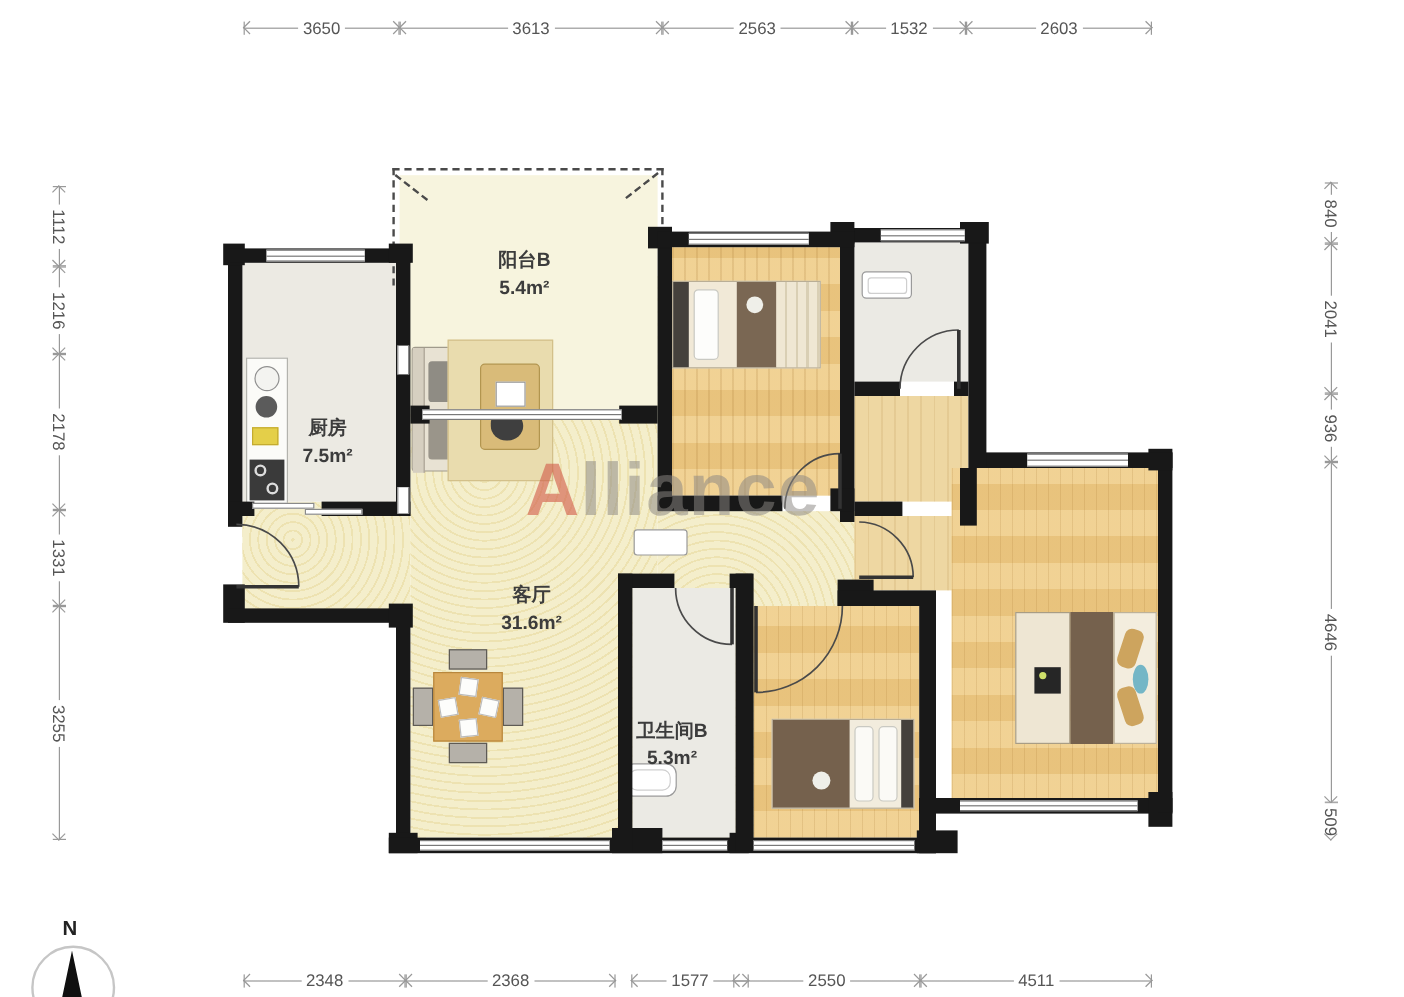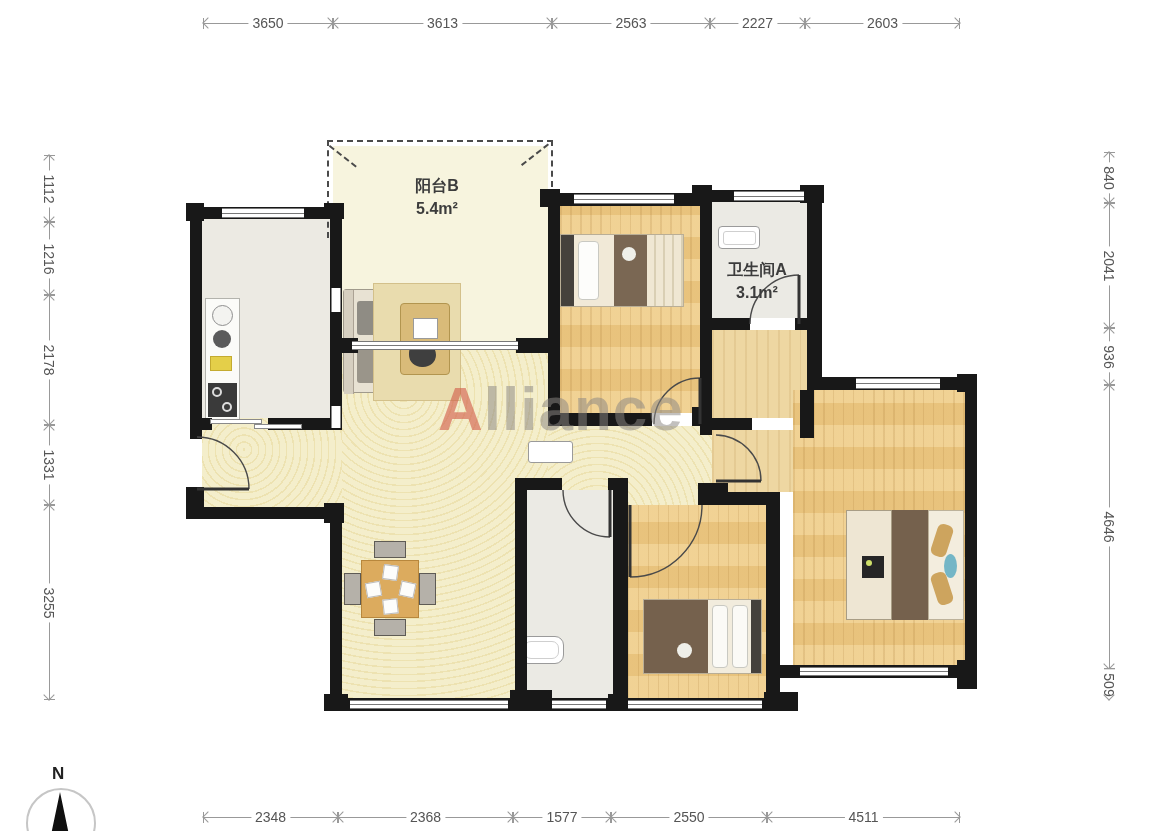--- a/index.html
+++ b/index.html
@@ -12,21 +12,21 @@
   .fl-bath{background:#ebeae4;}
   .fl-kitchen{background:#eceae3;}
   .fl-balcony{background:#f7f4de;}
   .wall{position:absolute;background:#181818;z-index:3;}
   .win{position:absolute;background:#fff;border-top:1.5px solid #787878;border-bottom:1.5px solid #787878;background-image:linear-gradient(#787878,#787878);background-size:100% 1px;background-position:center;background-repeat:no-repeat;z-index:4;box-sizing:border-box;}
   .slide{position:absolute;background:#fff;border:1px solid #8a8a8a;z-index:4;box-sizing:border-box;}
   .gapv{position:absolute;background:#fff;border-left:1px solid #8a8a8a;border-right:1px solid #8a8a8a;z-index:4;box-sizing:border-box;}
   .dash{position:absolute;z-index:2;}
   .furn{position:absolute;z-index:2;box-sizing:border-box;}
   .furn i{position:absolute;display:block;box-sizing:border-box;}
-  .rlbl{position:absolute;width:120px;display:flex;flex-direction:column;text-align:center;line-height:1.45;font-size:16px;font-weight:600;color:#3c3c3c;z-index:6;}
+  .rlbl{position:absolute;width:120px;display:flex;flex-direction:column;text-align:center;line-height:1.45;font-size:16px;font-weight:600;color:#3c3c3c;z-index:6;margin-top:32px;}
   .dseg{position:absolute;z-index:6;}
   .dseg.h{height:14px;background:linear-gradient(#999,#999) left center/1px 11px no-repeat,linear-gradient(#999,#999) right center/1px 11px no-repeat,linear-gradient(#999,#999) center/100% 1px no-repeat;}
   .dseg.h::before{content:"";position:absolute;left:1px;top:50%;width:7px;height:7px;margin-top:-4px;border-left:1px solid #999;border-bottom:1px solid #999;transform:rotate(45deg);}
   .dseg.h::after{content:"";position:absolute;right:1px;top:50%;width:7px;height:7px;margin-top:-4px;border-left:1px solid #999;border-bottom:1px solid #999;transform:rotate(-135deg);}
   .dseg.v{width:14px;background:linear-gradient(#999,#999) center top/11px 1px no-repeat,linear-gradient(#999,#999) center bottom/11px 1px no-repeat,linear-gradient(#999,#999) center/1px 100% no-repeat;}
   .dseg.v::before{content:"";position:absolute;top:1px;left:50%;width:7px;height:7px;margin-left:-4px;border-left:1px solid #999;border-bottom:1px solid #999;transform:rotate(135deg);}
   .dseg.v::after{content:"";position:absolute;bottom:1px;left:50%;width:7px;height:7px;margin-left:-4px;border-left:1px solid #999;border-bottom:1px solid #999;transform:rotate(-45deg);}
   .dlbl{position:absolute;left:50%;top:50%;transform:translate(-50%,-50%);background:#fff;padding:0 4px;font-size:14px;color:#555;white-space:nowrap;line-height:1;}
   .dseg.v .dlbl{writing-mode:vertical-rl;padding:4px 0;}
   #watermark{position:absolute;left:438px;top:378px;font-size:62px;font-weight:700;letter-spacing:1px;z-index:7;color:rgba(138,135,130,.52);line-height:1;}
@@ -205,48 +205,56 @@
     <i style="left:33px;top:43px;width:15px;height:15px;background:#efefe9;border-radius:50%"></i>
     <i style="left:68px;top:5px;width:16px;height:63px;background:#fbfaf6;border:1px solid #c9c9c2;border-radius:4px"></i>
     <i style="left:88px;top:5px;width:16px;height:63px;background:#fbfaf6;border:1px solid #c9c9c2;border-radius:4px"></i>
     <i style="left:107px;top:0;width:10px;height:73px;background:#45413c"></i>
   </div>
 
   <div class="rlbl" style="left:377px;top:174px">
     <span>阳台B</span>
     <span>5.4m²</span>
   </div>
-  <div class="rlbl" style="left:697px;top:258px">
-    <span>卫生间A</span>
-    <span>3.1m²</span>
+  <div class="rlbl" style="left:213px;top:314px">
+    <span>厨房</span>
+    <span>7.5m²</span>
+  </div>
+  <div class="rlbl" style="left:383px;top:453px">
+    <span>客厅</span>
+    <span>31.6m²</span>
+  </div>
+  <div class="rlbl" style="left:500px;top:566px">
+    <span>卫生间B</span>
+    <span>5.3m²</span>
   </div>
 
   <div class="dseg h" style="left:203px;top:16px;width:130px">
       <span class="dlbl">3650</span>
     </div>
   <div class="dseg h" style="left:333px;top:16px;width:219px">
       <span class="dlbl">3613</span>
     </div>
   <div class="dseg h" style="left:552px;top:16px;width:158px">
       <span class="dlbl">2563</span>
     </div>
   <div class="dseg h" style="left:710px;top:16px;width:95px">
-      <span class="dlbl">2227</span>
+      <span class="dlbl">1532</span>
     </div>
   <div class="dseg h" style="left:805px;top:16px;width:155px">
       <span class="dlbl">2603</span>
     </div>
 
   <div class="dseg h" style="left:203px;top:810px;width:135px">
       <span class="dlbl">2348</span>
     </div>
   <div class="dseg h" style="left:338px;top:810px;width:175px">
       <span class="dlbl">2368</span>
     </div>
-  <div class="dseg h" style="left:513px;top:810px;width:98px">
+  <div class="dseg h" style="left:526px;top:810px;width:98px">
       <span class="dlbl">1577</span>
     </div>
   <div class="dseg h" style="left:611px;top:810px;width:156px">
       <span class="dlbl">2550</span>
     </div>
   <div class="dseg h" style="left:767px;top:810px;width:193px">
       <span class="dlbl">4511</span>
     </div>
 
   <div class="dseg v" style="left:42px;top:155px;height:67px">

